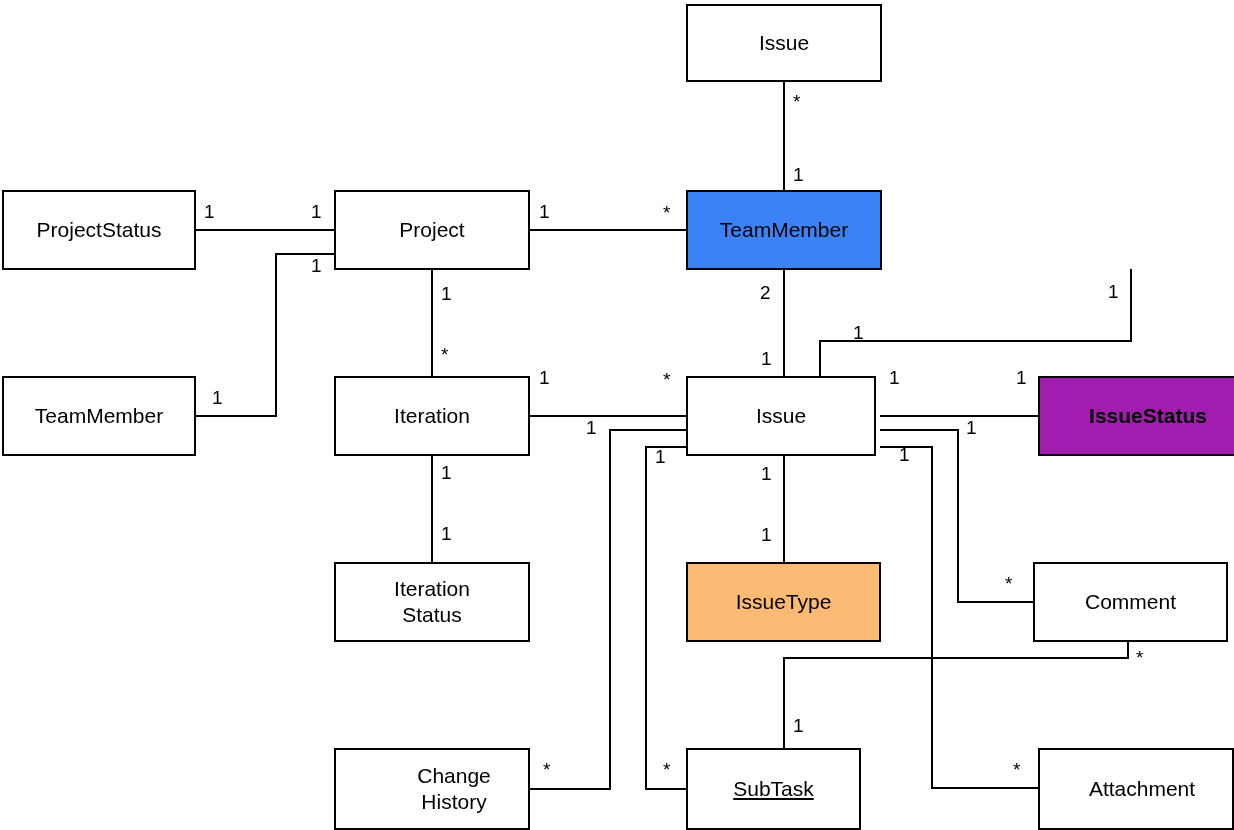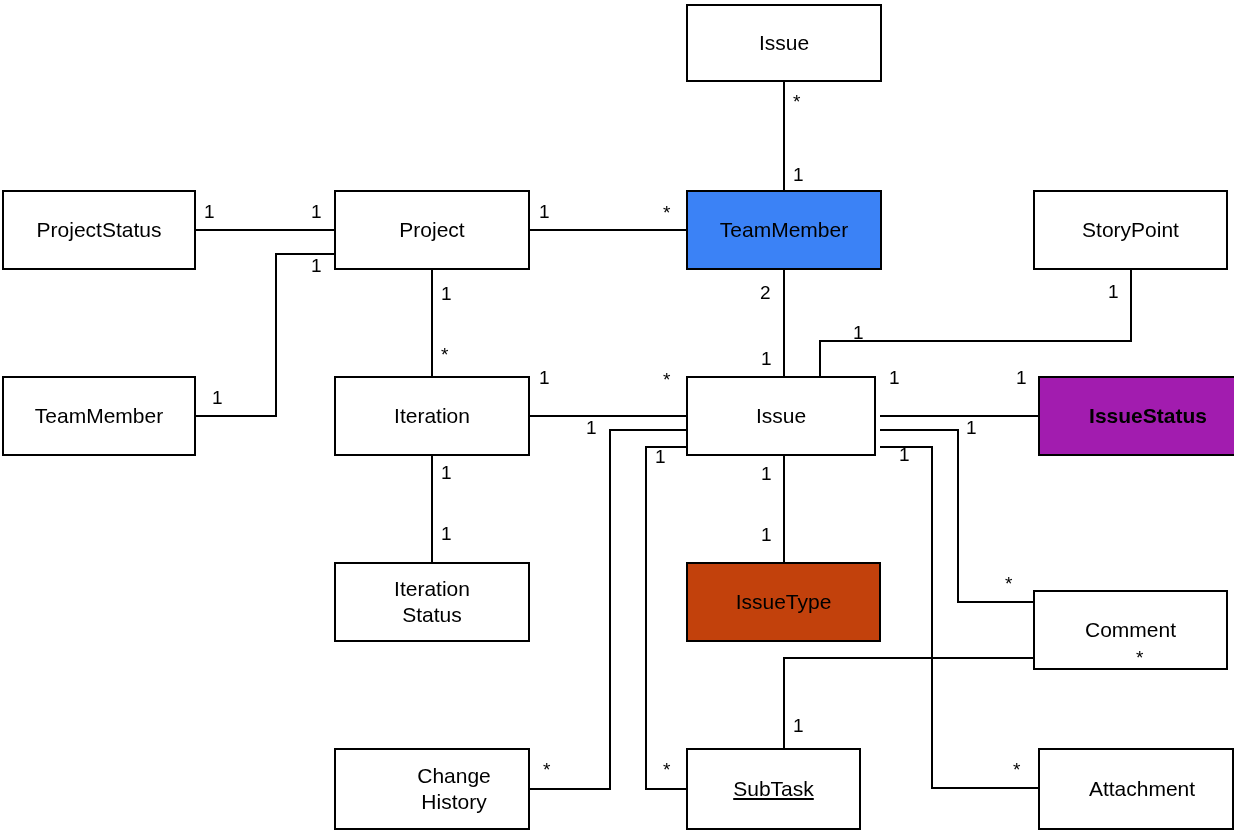--- a/index.html
+++ b/index.html
@@ -65,29 +65,28 @@
       <polyline points="686,430 610,430 610,789 530,789" fill="none" stroke="#000000" stroke-width="2" stroke-linecap="square" stroke-linejoin="miter"></polyline>
       <polyline points="686,447 646,447 646,789 686,789" fill="none" stroke="#000000" stroke-width="2" stroke-linecap="square" stroke-linejoin="miter"></polyline>
       <polyline points="881,430 958,430 958,602 1033,602" fill="none" stroke="#000000" stroke-width="2" stroke-linecap="square" stroke-linejoin="miter"></polyline>
       <polyline points="881,447 932,447 932,788 1038,788" fill="none" stroke="#000000" stroke-width="2" stroke-linecap="square" stroke-linejoin="miter"></polyline>
       <polyline points="1128,642 1128,658 784,658 784,748" fill="none" stroke="#000000" stroke-width="2" stroke-linecap="square" stroke-linejoin="miter"></polyline>
     </svg>
 <div class="entity" style="left: 686px; top: 4px; width: 196px; height: 78px; border-color: rgb(0, 0, 0); background: rgb(255, 255, 255);">Issue</div>
     <div class="entity" style="left: 334px; top: 190px; width: 196px; height: 80px; border-color: rgb(0, 0, 0); background: rgb(255, 255, 255);">Project</div>
     <div class="entity" style="left: 2px; top: 190px; width: 194px; height: 80px; border-color: rgb(0, 0, 0); background: rgb(255, 255, 255);">ProjectStatus</div>
     <div class="entity" style="left: 686px; top: 190px; width: 196px; height: 80px; border-color: rgb(0, 0, 0); background: #3b82f6;">TeamMember</div>
-    <div class="entity" style="left: 1033px; top: 190px; width: 195px; height: 80px; border-color: rgb(0, 0, 0); background: rgb(255, 255, 255);">StoryPoint</div>
     <div class="entity" style="left: 2px; top: 376px; width: 194px; height: 80px; border-color: rgb(0, 0, 0); background: rgb(255, 255, 255);">TeamMember</div>
     <div class="entity" style="left: 334px; top: 376px; width: 196px; height: 80px; border-color: rgb(0, 0, 0); background: rgb(255, 255, 255);">Iteration</div>
     <div class="entity" style="left: 686px; top: 376px; width: 190px; height: 80px; border-color: rgb(0, 0, 0); background: rgb(255, 255, 255);">Issue</div>
     <div class="entity" style="left: 1038px; top: 376px; width: 220px; height: 80px; border-color: rgb(0, 0, 0); background: #a21caf; font-weight: bold;">IssueStatus</div>
     <div class="entity" style="left: 334px; top: 562px; width: 196px; height: 80px; border-color: rgb(0, 0, 0); background: rgb(255, 255, 255);">Iteration
 Status</div>
-    <div class="entity" style="left: 686px; top: 562px; width: 195px; height: 80px; border-color: rgb(0, 0, 0); background: #c2410c;">IssueType</div>
-    <div class="entity" style="left: 1033px; top: 562px; width: 195px; height: 80px; border-color: rgb(0, 0, 0); background: rgb(255, 255, 255); margin-top: 28px;">Comment</div>
+    <div class="entity" style="left: 686px; top: 562px; width: 195px; height: 80px; border-color: rgb(0, 0, 0); background: #fdba74;">IssueType</div>
+    <div class="entity" style="left: 1033px; top: 562px; width: 195px; height: 80px; border-color: rgb(0, 0, 0); background: rgb(255, 255, 255);">Comment</div>
     <div class="entity" style="left: 334px; top: 748px; width: 196px; height: 82px; border-color: rgb(0, 0, 0); background: rgb(255, 255, 255); padding-left: 44px;">Change
 History</div>
     <div class="entity" style="left: 686px; top: 748px; width: 175px; height: 82px; border-color: rgb(0, 0, 0); background: rgb(255, 255, 255); text-decoration: underline;">SubTask</div>
     <div class="entity" style="left: 1038px; top: 748px; width: 196px; height: 82px; border-color: rgb(0, 0, 0); background: rgb(255, 255, 255); padding-left: 12px;">Attachment</div>
     <div class="mult" style="left: 793px; top: 92px;">*</div>
     <div class="mult" style="left: 793px; top: 165px;">1</div>
     <div class="mult" style="left: 204px; top: 202px;">1</div>
     <div class="mult" style="left: 311px; top: 202px;">1</div>
     <div class="mult" style="left: 539px; top: 202px;">1</div>
     <div class="mult" style="left: 663px; top: 203px;">*</div>

